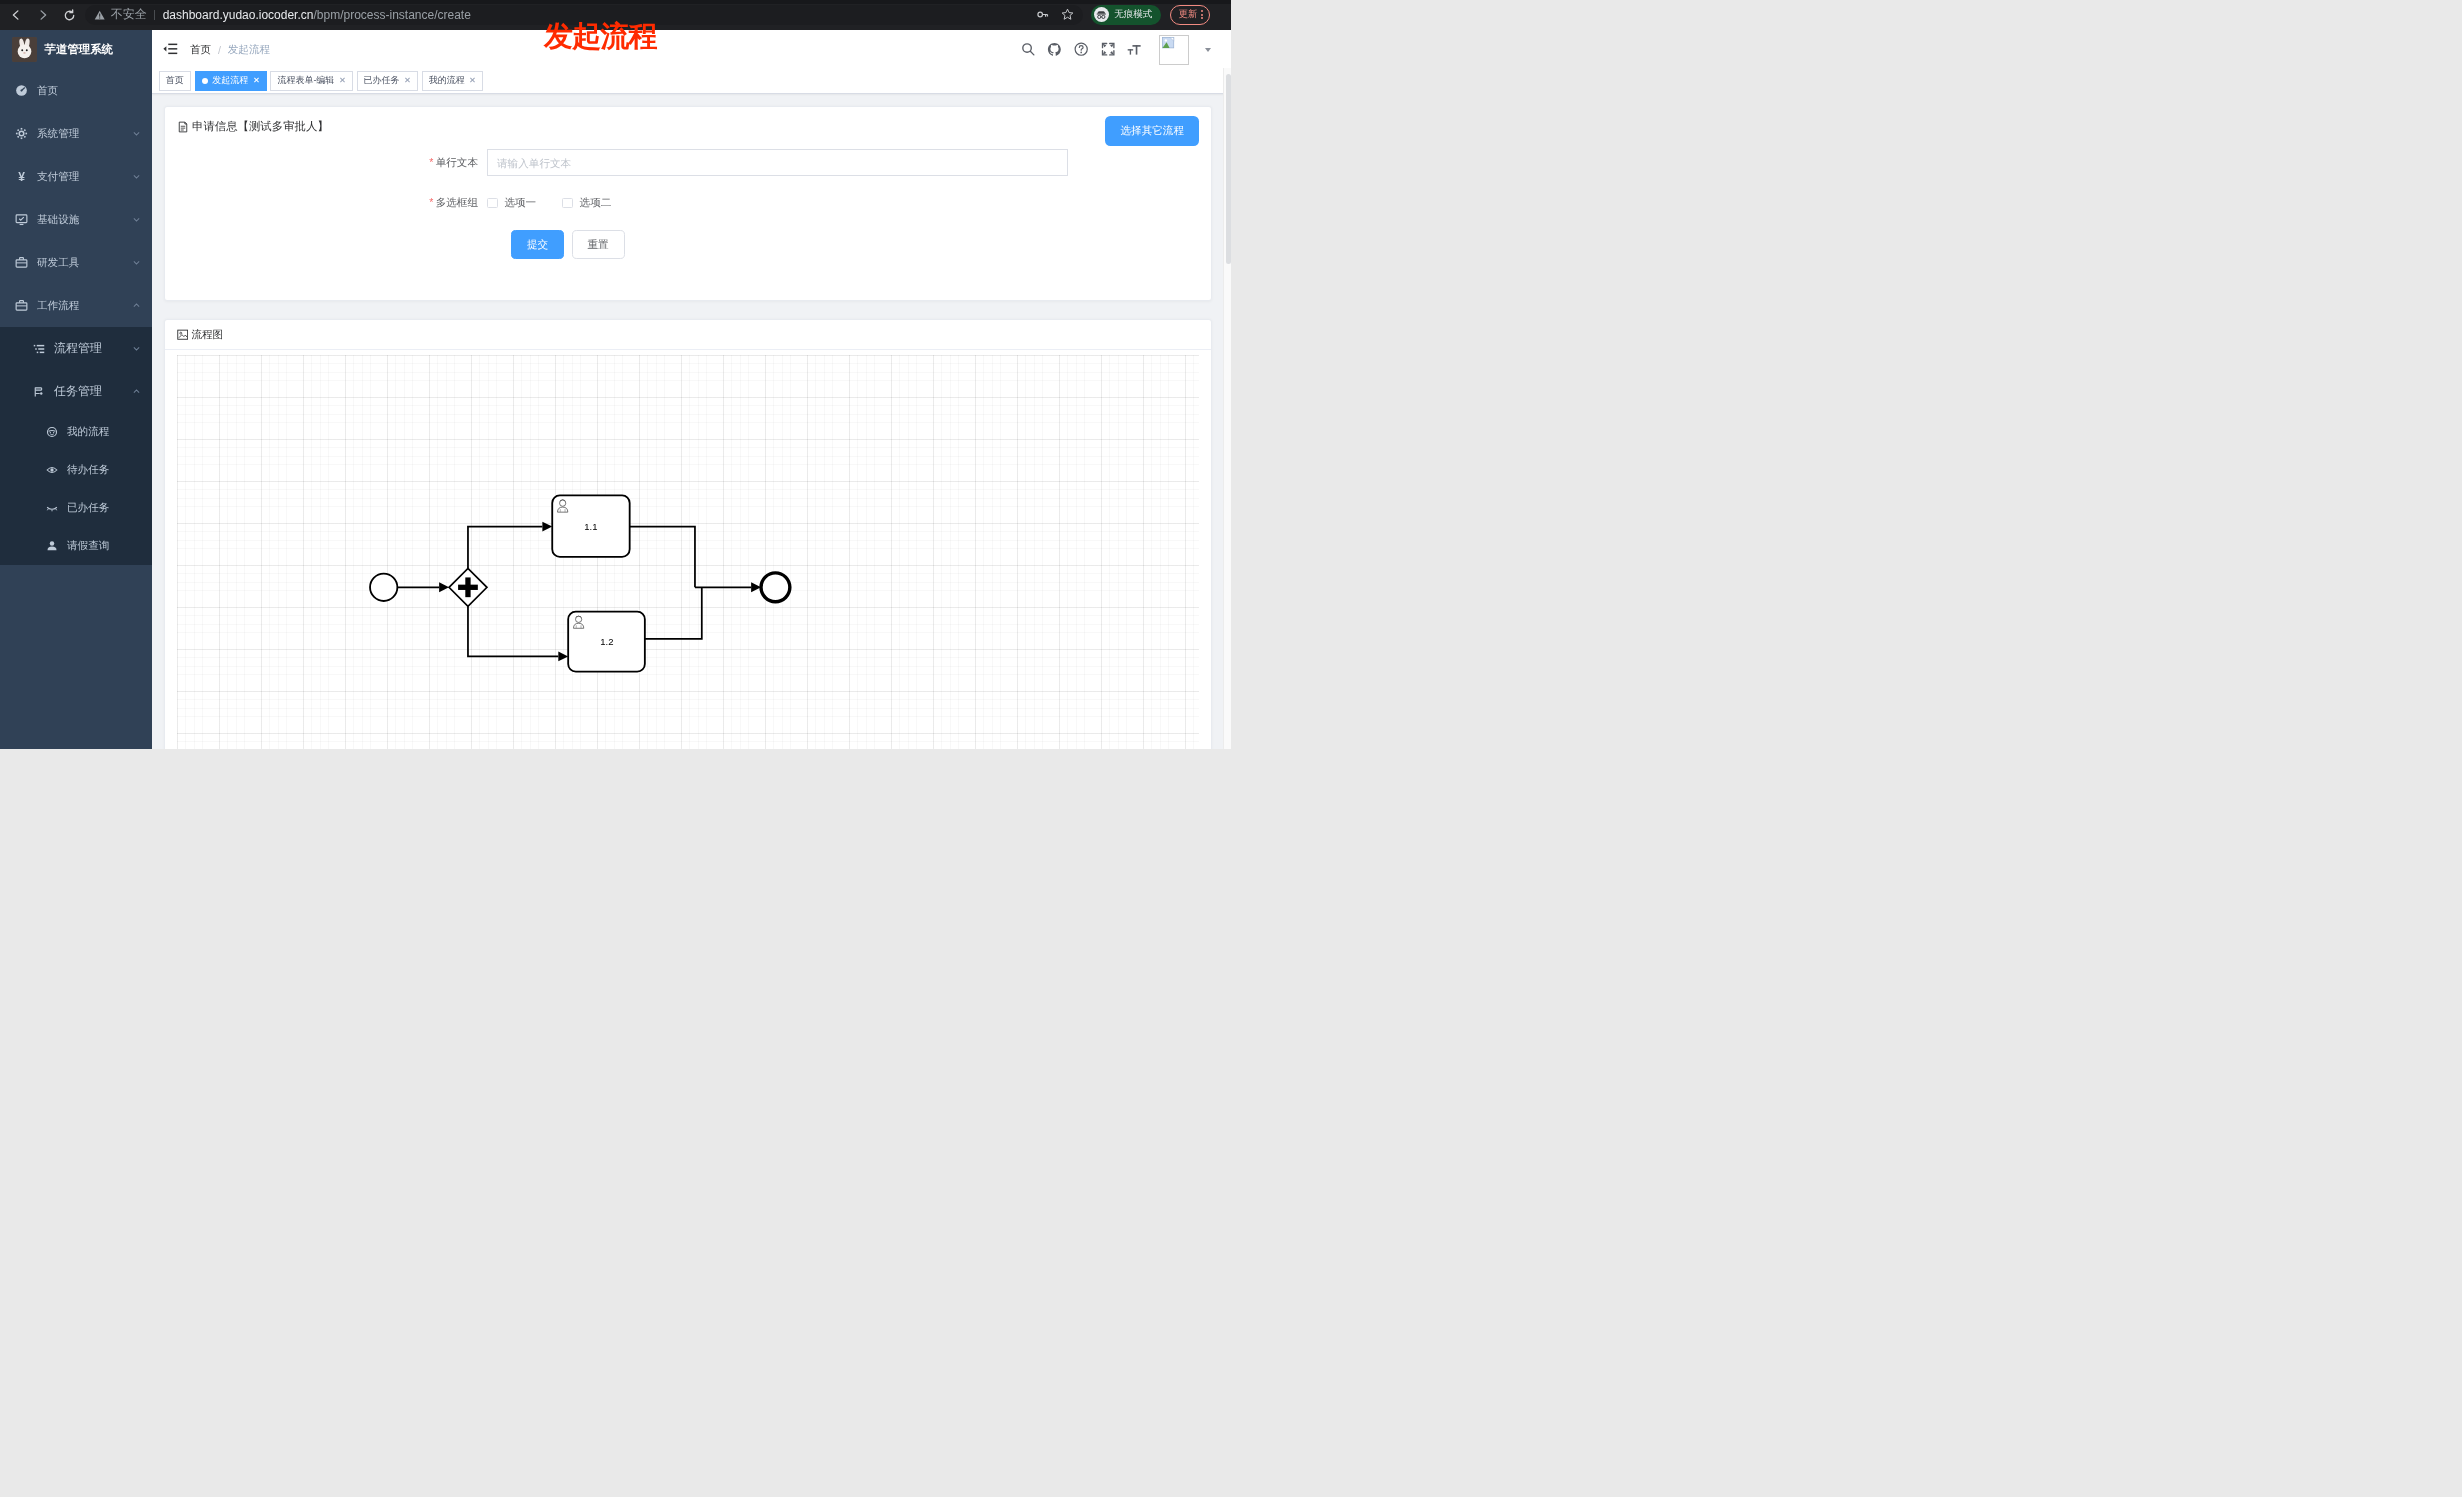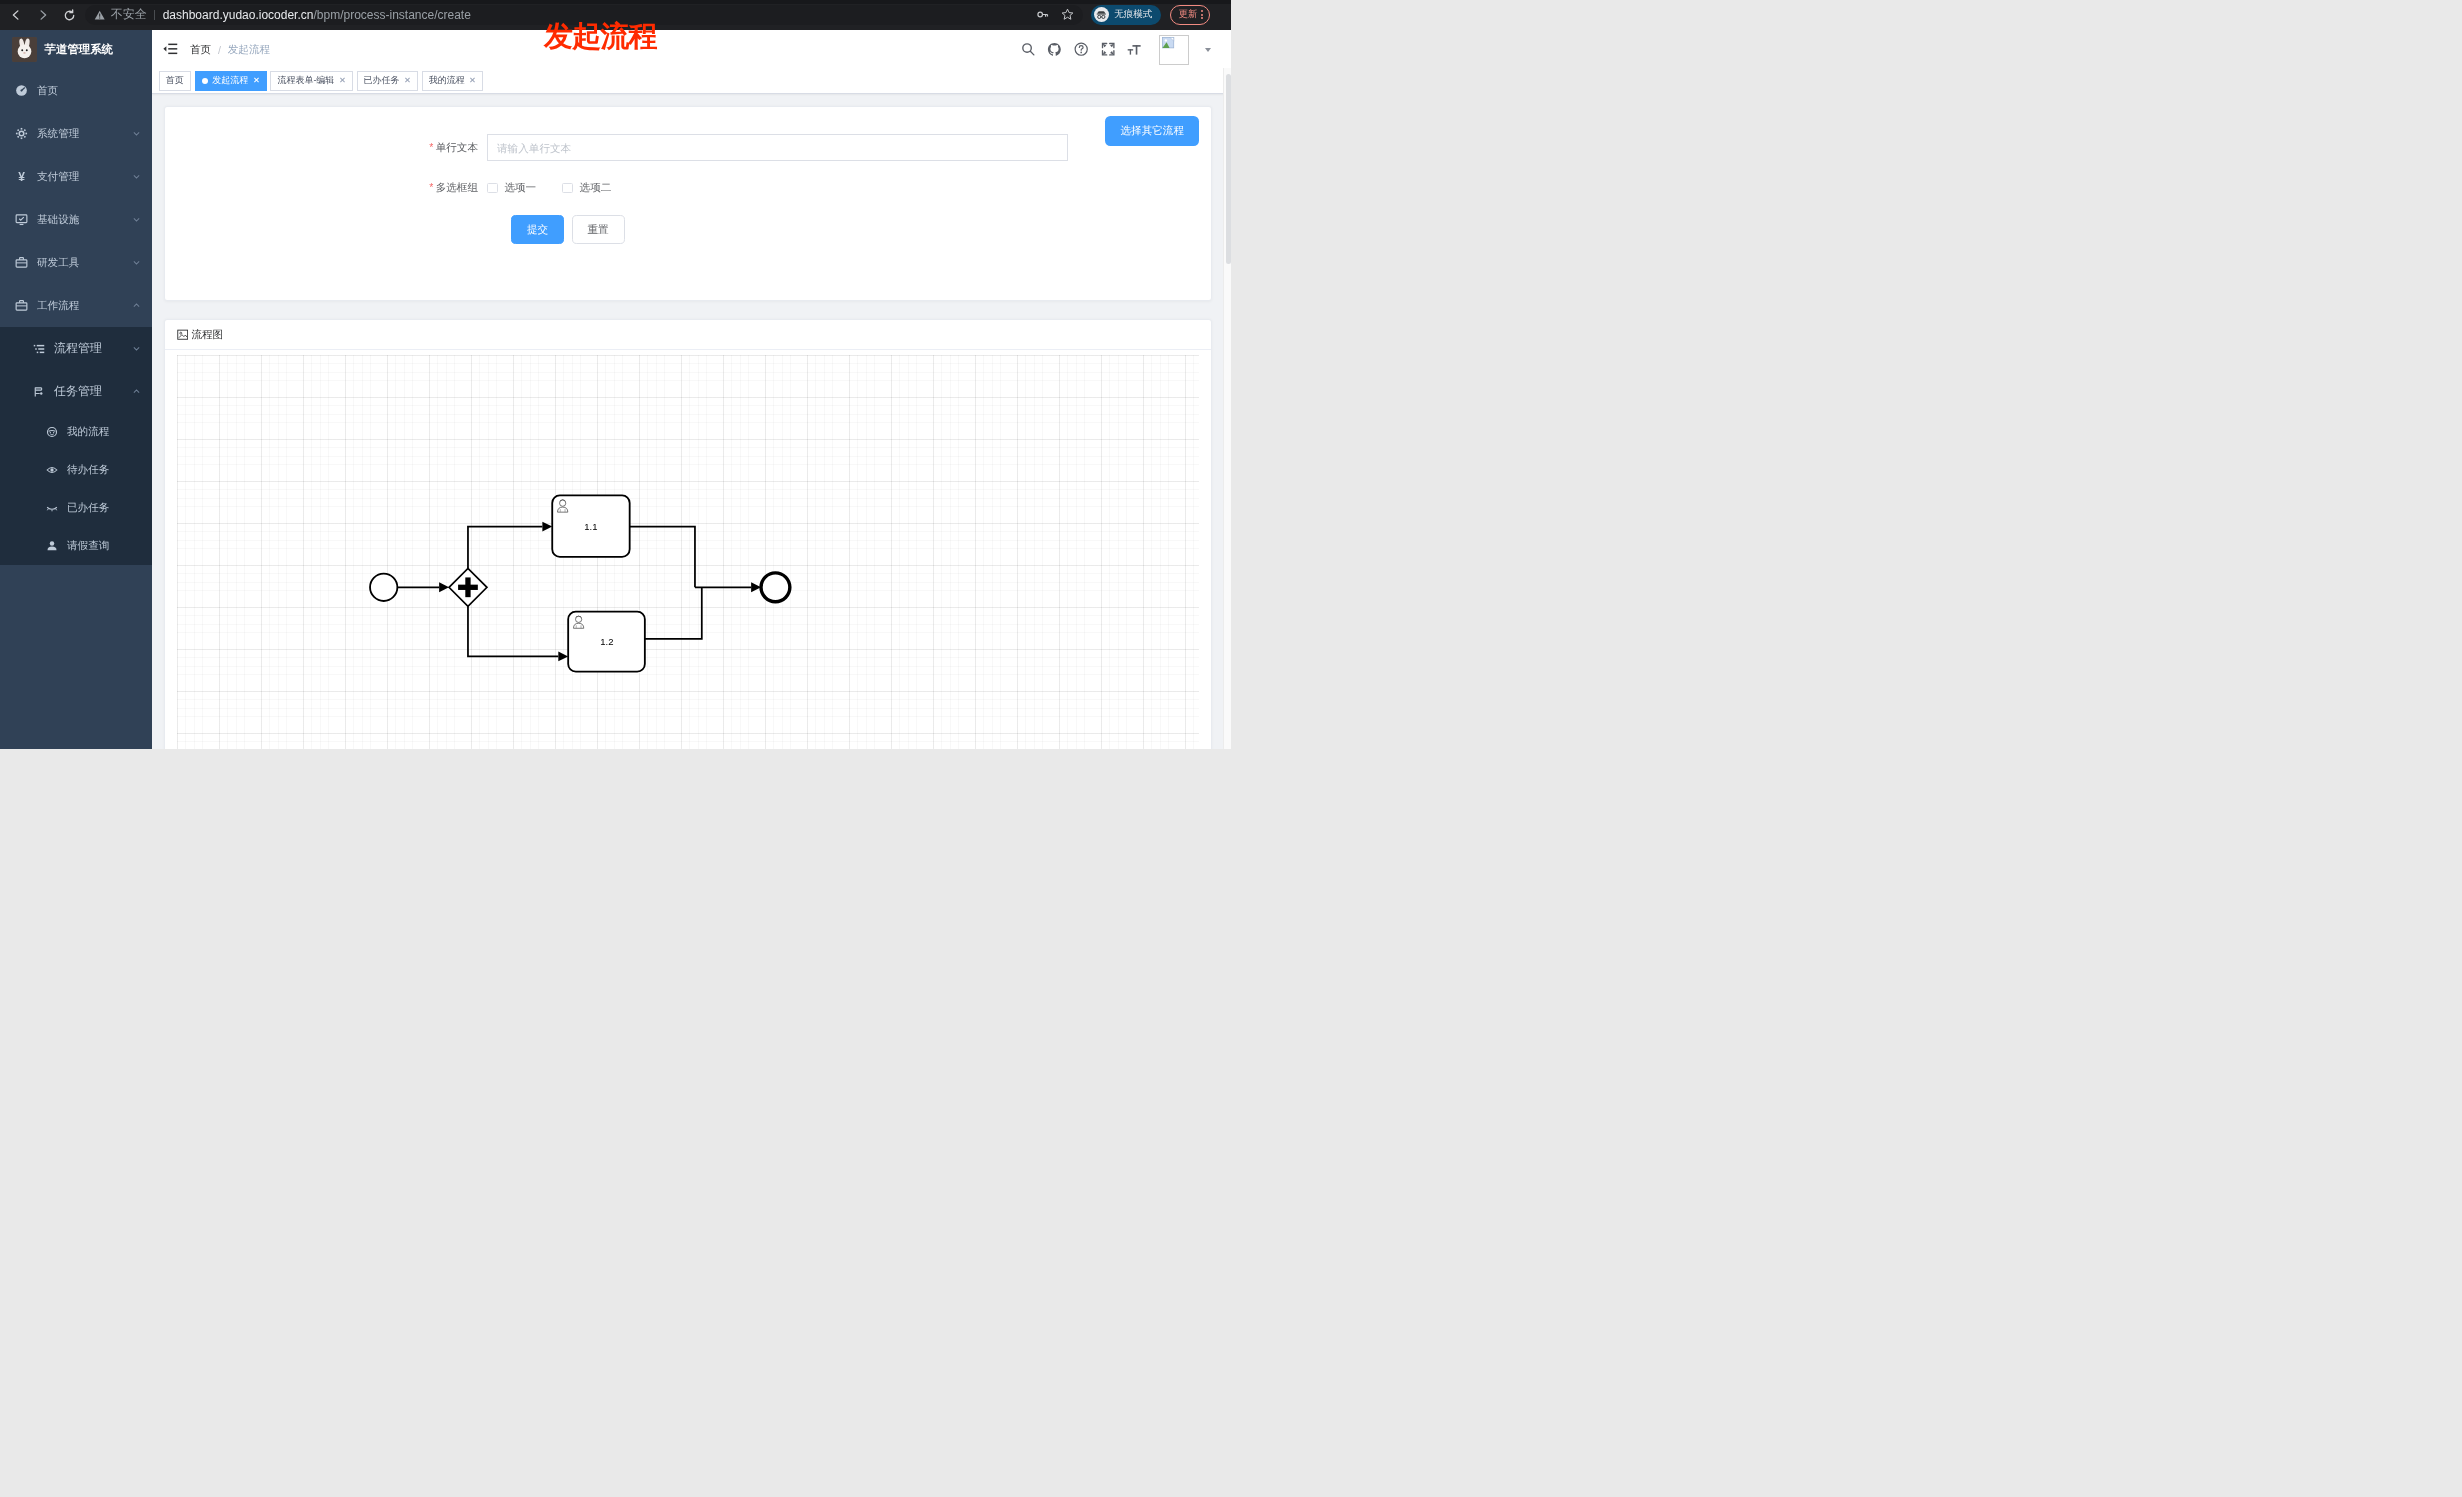--- a/index.html
+++ b/index.html
@@ -9,21 +9,21 @@
   
   .chrome{position:absolute;left:0;top:0;width:100%;height:30px;background:#202124;z-index:40;}
   .chrome-topstrip{position:absolute;left:0;top:0;width:100%;height:3.8px;background:#17181b;}
   .nav-icons{position:absolute;left:6px;top:3.8px;height:23px;display:flex;align-items:center;gap:6.8px;}
   .nav-btn{width:20px;height:20px;display:flex;align-items:center;justify-content:center;border-radius:50%;}
   .omnibox{position:absolute;left:85px;top:4.6px;width:998px;height:20.5px;background:#1c1d20;border-radius:10.6px;display:flex;align-items:center;padding:0 9px;font-size:12px;color:#9aa0a6;}
   .omni-divider{width:0.8px;height:10.6px;background:#4a4d51;margin:0 7.6px;}
   .omni-host{color:#e8eaed;}
   .omni-path{color:#9aa0a6;}
   .omni-right{margin-left:auto;display:flex;align-items:center;gap:12px;}
-  .incog-badge{position:absolute;left:1091px;top:4.6px;height:20.5px;background:#0c4a6e;border-radius:10.6px;display:flex;align-items:center;gap:5.3px;padding:0 9px 0 3px;color:#e8eaed;font-size:9.5px;}
+  .incog-badge{position:absolute;left:1091px;top:4.6px;height:20.5px;background:#14532d;border-radius:10.6px;display:flex;align-items:center;gap:5.3px;padding:0 9px 0 3px;color:#e8eaed;font-size:9.5px;}
   .incog-circle{width:15px;height:15px;border-radius:50%;background:#e8eaed;display:flex;align-items:center;justify-content:center;}
   .update-pill{position:absolute;left:1170px;top:4.6px;height:20px;border:1.1px solid #f28b82;border-radius:10.6px;display:flex;align-items:center;gap:3.8px;padding:0 5.3px 0 7.6px;color:#f28b82;font-size:9.5px;}
   .dots3{display:flex;flex-direction:column;gap:1.5px;}
   .dots3 i{width:1.9px;height:1.9px;border-radius:50%;background:#f28b82;}
 
   
   .sidebar{position:absolute;left:0;top:30px;bottom:0;width:152px;background:#304156;display:flex;flex-direction:column;z-index:20;}
   .side-logo{height:39px;display:flex;align-items:center;gap:7.6px;padding-left:12px;}
   .logo-img{width:25px;height:25px;border-radius:2.3px;background:#5a4a42;overflow:hidden;flex:0 0 auto;}
   .side-title{color:#fff;font-size:11.4px;font-weight:bold;}
@@ -449,20 +449,28 @@
       </span>
     <span class="tag">
         <span>我的流程</span>
         <span class="x"></span>
       </span>
   </div>
 
   <div class="content">
 
     <div class="card card1">
+      <div class="card-title">
+        <svg width="12" height="12" viewBox="0 0 16 16">
+            <path d="M3 1.5 L10.5 1.5 L13 4 L13 14.5 L3 14.5 Z" fill="none" stroke="#303133" stroke-width="1.2"></path>
+            <path d="M10.5 1.5 L10.5 4 L13 4" fill="none" stroke="#303133" stroke-width="1.2"></path>
+            <path d="M5 7 L11 7 M5 9.5 L11 9.5 M5 12 L9 12" stroke="#303133" stroke-width="1.1"></path>
+          </svg>
+        <span>申请信息【测试多审批人】</span>
+      </div>
       <button class="choose-btn">选择其它流程</button>
 
       <div class="form-row row1">
         <span class="f-label"><span class="req">*</span><span>单行文本</span></span>
         <input class="f-input" type="text" placeholder="请输入单行文本" style="">
       </div>
 
       <div class="form-row row2">
         <span class="f-label"><span class="req">*</span><span>多选框组</span></span>
         <span class="cb-group">

